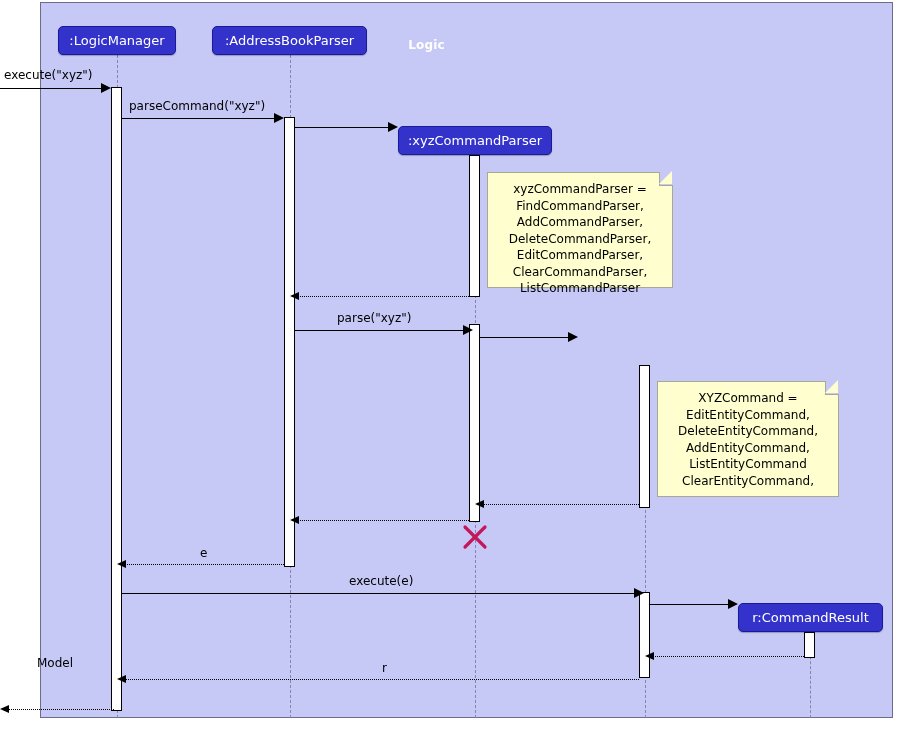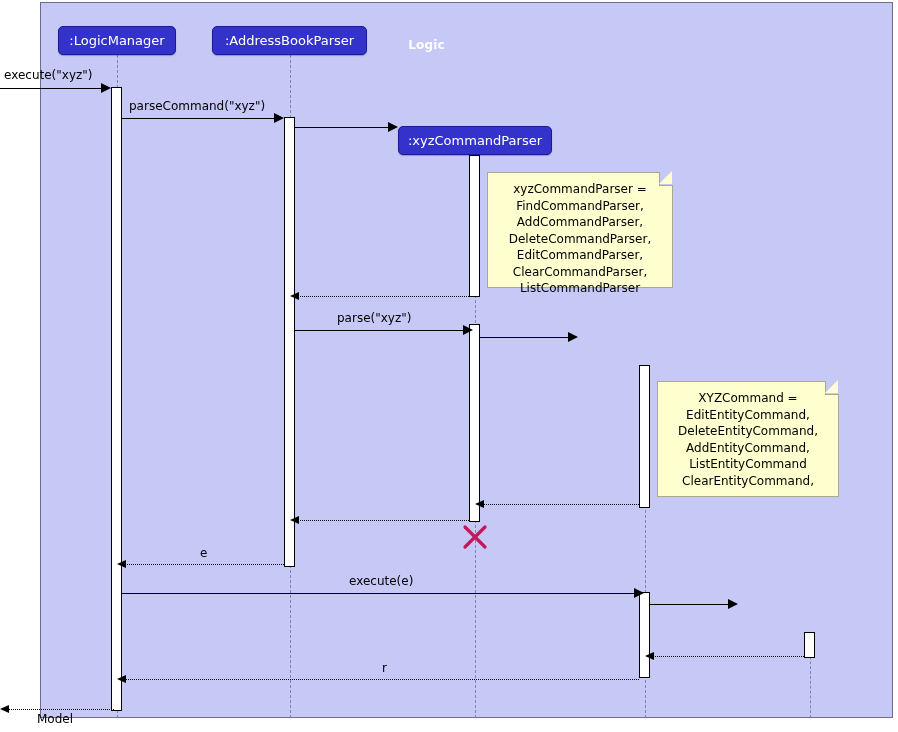--- a/index.html
+++ b/index.html
@@ -110,21 +110,21 @@
 
   <div class="abs msg-dash" style="left:652px;top:656px;width:152px;"></div>
   <div class="abs hookL" style="left:645px;top:652px;"></div>
 
   <div class="abs msg-dash" style="left:124px;top:679px;width:515px;"></div>
   <div class="abs hookL" style="left:117px;top:675px;"></div>
   <div class="abs lbl" style="left:382px;top:661px;">r</div>
 
   <div class="abs msg-dash" style="left:8px;top:709px;width:106px;"></div>
   <div class="abs hookL" style="left:0px;top:705px;"></div>
-  <div class="abs lbl" style="left:37px;top:712px;">Model</div>
+  <div class="abs lbl" style="left:37px;top:656px;">Model</div>
 
   <div class="abs destroy" style="left:462px;top:524px;">
     <svg width="26" height="26" viewBox="0 0 26 26" aria-hidden="true">
       <line x1="3" y1="3" x2="23" y2="23" stroke="#C2185B" stroke-width="3.2" stroke-linecap="round"></line>
       <line x1="23" y1="3" x2="3" y2="23" stroke="#C2185B" stroke-width="3.2" stroke-linecap="round"></line>
     </svg>
   </div>
 
   <div class="abs note" style="left:487px;top:172px;width:186px;height:116px;">
     <div class="note-fold"></div>
@@ -153,14 +153,17 @@
 
   <div class="abs pbox" style="left:212px;top:26px;width:155px;height:29px;">
     <span>:AddressBookParser</span>
   </div>
 
   <div class="abs pbox" style="left:398px;top:126px;width:154px;height:29px;">
     <span>:xyzCommandParser</span>
   </div>
 
 
+  <div class="abs pbox" style="left:738px;top:603px;width:145px;height:29px;">
+    <span>r:CommandResult</span>
+  </div>
 
 </div>
 
 </body></html>

